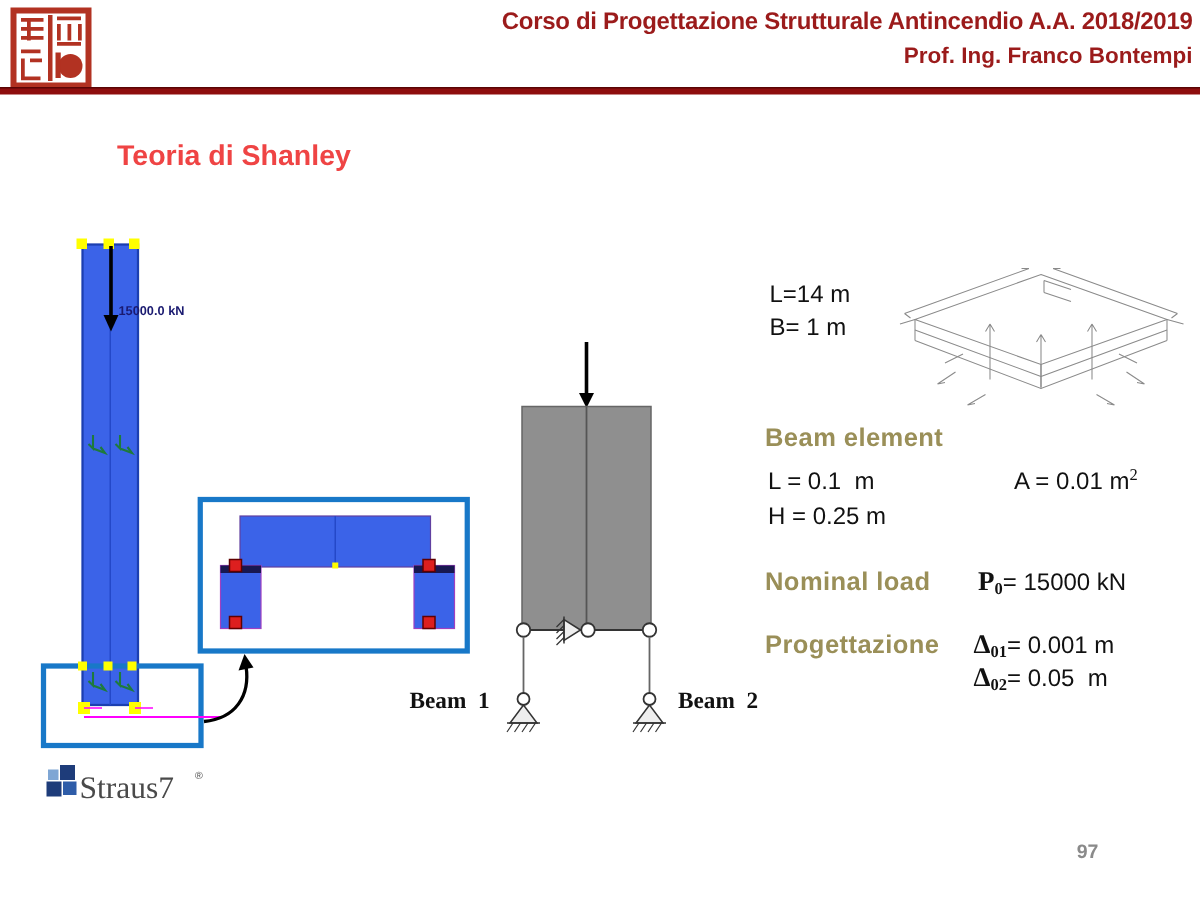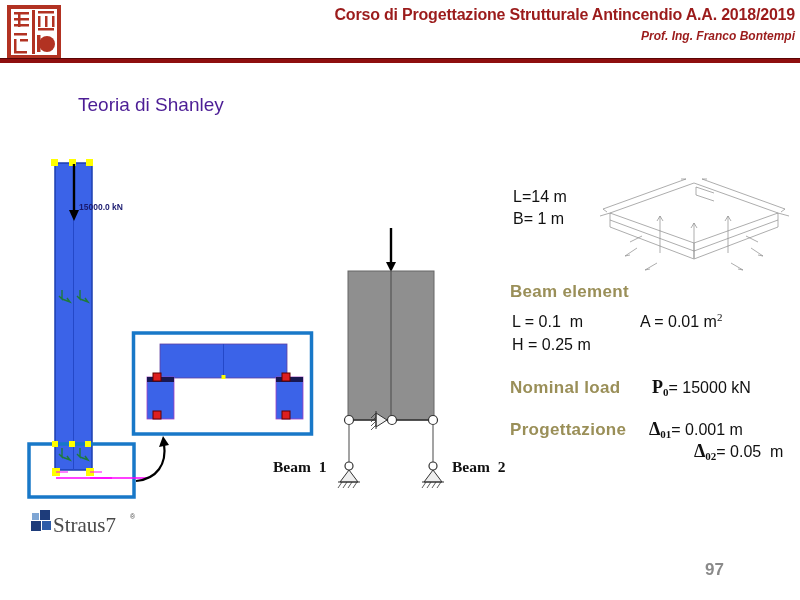--- a/index.html
+++ b/index.html
@@ -2,43 +2,43 @@
 <html><head>
 <meta charset="utf-8">
 <style>
   html,body{margin:0;padding:0;background:#fff;}
   .slide{position:relative;width:800px;height:600px;background:#ffffff;overflow:hidden;
          font-family:"Liberation Sans",sans-serif;}
 
   
   .header-text{position:absolute;top:6px;right:5px;text-align:right;}
   .course-title{font-size:16px;font-weight:bold;color:#9B1B1B;letter-spacing:-0.2px;margin-left:43px;}
-  .professor{font-size:12px;font-weight:bold;color:#9B1B1B;margin-top:5px;font-style:italic;}
+  .professor{font-size:15px;font-weight:bold;color:#9B1B1B;margin-top:5px;}
   .header-rule{position:absolute;top:58px;left:0;width:800px;height:4px;background:#8E0E0E;
                border-top:1px solid #5A0505;}
   .seal{position:absolute;top:3px;left:6px;width:56px;height:58px;}
 
   
-  .slide-title{position:absolute;top:94px;left:78px;font-size:19px;font-weight:normal;color:#4c1d95;}
+  .slide-title{position:absolute;top:94px;left:78px;font-size:19px;font-weight:bold;color:#ef4444;}
 
   
   .fem-svg{position:absolute;top:140px;left:15px;}
   .scheme-svg{position:absolute;top:220px;left:230px;}
   .sketch-svg{position:absolute;top:178px;left:597px;}
 
   
   .panel-heading{position:absolute;font-size:17px;font-weight:bold;color:#9A8F58;letter-spacing:0.3px;}
   .value-line{position:absolute;font-size:16px;font-weight:normal;color:#111;}
   .value-norm{position:absolute;font-size:16px;color:#111;}
   .serif-sym{font-family:"Liberation Serif",serif;font-weight:bold;font-size:18px;}
   .serif-sub{font-family:"Liberation Serif",serif;font-weight:bold;font-size:11px;vertical-align:-3px;}
   sup.area-sup{font-family:"Liberation Serif",serif;font-size:11px;}
 
-  .page-number{position:absolute;top:560px;left:705px;width:40px;
-               font-size:17px;font-weight:bold;color:#8A8A8A;}
+  .page-number{position:absolute;top:560px;left:705px;width:40px;text-align:center;
+               font-size:13px;font-weight:bold;color:#8A8A8A;}
 </style>
 </head>
 <body>
 
 <div class="slide">
 
   <svg class="seal" viewBox="0 0 56 56">
     <rect x="3" y="3" width="50" height="50" fill="none" stroke="#B23222" stroke-width="4"></rect>
     <g fill="#B23222">
       <rect x="26" y="6" width="3" height="44"></rect>
@@ -226,32 +226,32 @@
       <path d="M13,35 L3,38 M181,35 L192,38"></path>
       <path d="M40,70 L28,78 M28,78 l5,-1 M154,70 L166,78 M166,78 l-5,-1"></path>
       <path d="M60,85 L48,92 M48,92 l5,-1 M134,85 L146,92 M146,92 l-5,-1"></path>
       <path d="M45,58 L33,64 M149,58 L161,64"></path>
     </g>
   </svg>
 
   <div class="panel-heading" style="top:282px;left:510px;">Beam element</div>
   <div class="value-line" style="top:313px;left:512px;">L = 0.1&nbsp;&nbsp;m</div>
   <div class="value-line" style="top:336px;left:512px;text-align:center;">H = 0.25 m</div>
-  <div class="value-line" style="top:311px;left:640px;">
+  <div class="value-line" style="top:311px;left:676px;">
     <span>A = 0.01 m</span><sup class="area-sup">2</sup>
   </div>
 
   <div class="panel-heading" style="top:378px;left:510px;">Nominal load</div>
   <div class="value-norm" style="top:377px;left:652px;">
     <span class="serif-sym">P</span><span class="serif-sub">0</span><span>= 15000 kN</span>
   </div>
 
   <div class="panel-heading" style="top:420px;left:510px;">Progettazione</div>
   <div class="value-norm" style="top:419px;left:649px;">
     <span class="serif-sym">Δ</span><span class="serif-sub">01</span><span>= 0.001 m</span>
   </div>
-  <div class="value-norm" style="top:441px;left:649px;margin-left:45px;">
+  <div class="value-norm" style="top:441px;left:649px;">
     <span class="serif-sym">Δ</span><span class="serif-sub">02</span><span>= 0.05&nbsp;&nbsp;m</span>
   </div>
 
   <div class="page-number">97</div>
 
 </div>
 
 </body></html>

